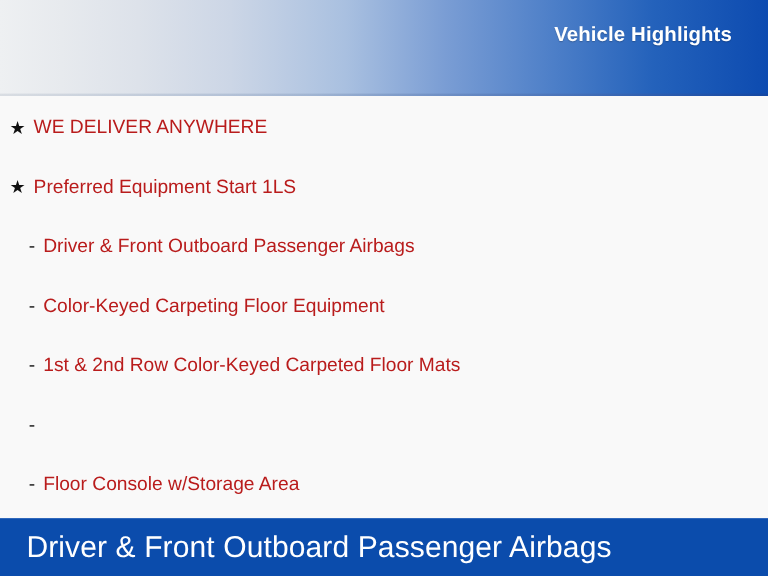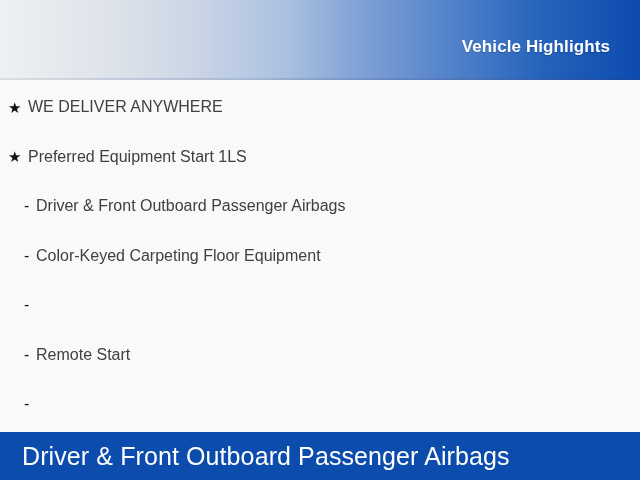--- a/index.html
+++ b/index.html
@@ -49,21 +49,21 @@
     height: 2px;
     background: linear-gradient(to right,
         rgba(200,206,214,0.55) 0%,
         rgba(150,170,200,0.6) 40%,
         rgba(70,110,180,0.75) 75%,
         rgba(20,70,160,0.85) 100%);
   }
   .header-title {
     position: absolute;
     right: 30px;
-    top: 37px;
+    top: 19px;
     font-size: 17px;
     font-weight: bold;
     color: #ffffff;
     letter-spacing: 0.1px;
     white-space: nowrap;
     text-shadow: 0 1px 1px rgba(0,0,0,0.22);
   }
 
   
   .body-list {
@@ -104,21 +104,21 @@
     display: inline-block;
     width: 12px;
     font-size: 16px;
     line-height: 1;
     color: #1a1a1a;
     flex: 0 0 auto;
   }
 
   .item-text {
     font-size: 16px;
-    color: #404040;
+    color: #b91c1c;
     line-height: 1.1;
   }
 
   
   .footer {
     position: absolute;
     left: 0;
     top: 432px;
     width: 640px;
     height: 48px;
@@ -163,27 +163,28 @@
       <div class="item level-sub" style="top: 113px;">
         <span class="bullet-dash">-</span>
         <span class="item-text">Driver &amp; Front Outboard Passenger Airbags</span>
       </div>
       <div class="item level-sub" style="top: 162.5px;">
         <span class="bullet-dash">-</span>
         <span class="item-text">Color-Keyed Carpeting Floor Equipment</span>
       </div>
       <div class="item level-sub" style="top: 212px;">
         <span class="bullet-dash">-</span>
+        <span class="item-text">1st &amp; 2nd Row Color-Keyed Carpeted Floor Mats</span>
       </div>
       <div class="item level-sub" style="top: 261.5px;">
         <span class="bullet-dash">-</span>
-        <span class="item-text">Remote Start</span>
       </div>
       <div class="item level-sub" style="top: 311px;">
         <span class="bullet-dash">-</span>
+        <span class="item-text">Floor Console w/Storage Area</span>
       </div>
     </div>
 
   <div class="footer-topline"></div>
   <div class="footer">
     <div class="footer-text">Driver &amp; Front Outboard Passenger Airbags</div>
   </div>
 
 </div>
 

